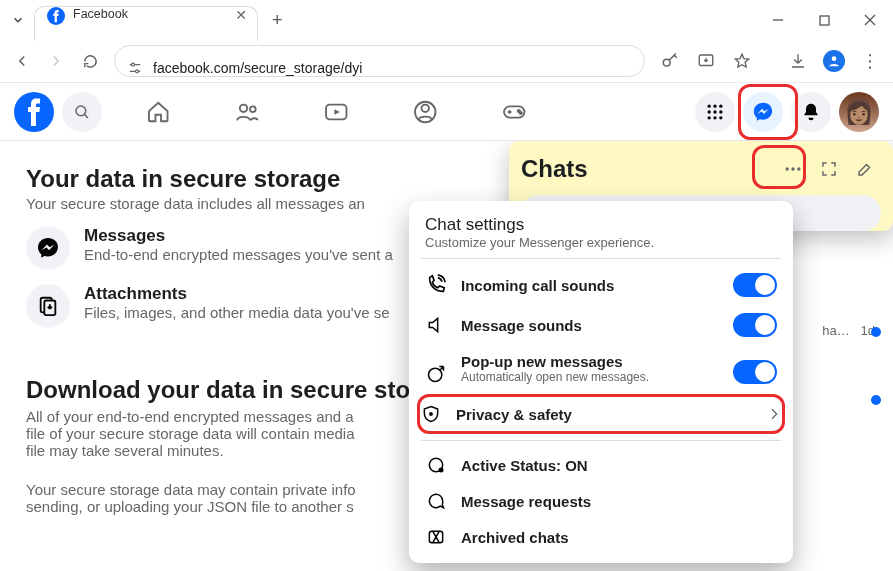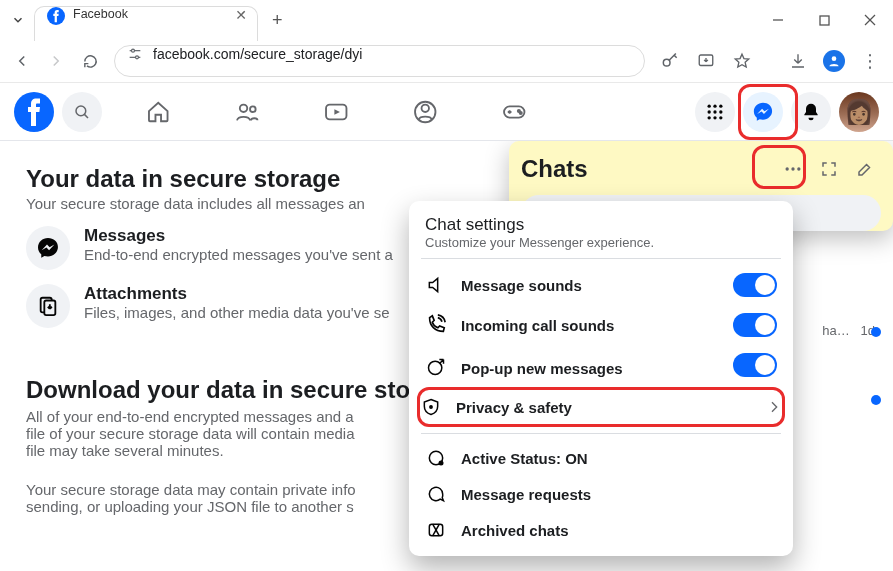--- a/index.html
+++ b/index.html
@@ -12,21 +12,21 @@
 .tab{display:flex;align-items:flex-start;gap:8px;height:34px;margin-top:6px;margin-left:4px;padding:0 10px 0 12px;border:1px solid #dcdcdc;border-bottom:none;border-radius:10px 10px 0 0;background:#fff;min-width:200px}
 .tab .favicon svg{width:18px;height:18px}
 .tab .title{font-size:12.5px;color:#333}
 .tab .x{margin-left:auto;color:#666;font-size:14px}
 .newtab{margin-left:8px;color:#555;font-size:18px;padding:0 6px}
 .win-ctrls{margin-left:auto;display:flex}
 .win-ctrls div{width:46px;height:40px;display:flex;align-items:center;justify-content:center;color:#555}
 .addr{display:flex;align-items:center;gap:6px;height:42px;padding:0 8px;border-bottom:1px solid #e9e9e9}
 .addr .nav{width:28px;height:28px;display:flex;align-items:center;justify-content:center;color:#5f6368}
 .addr .nav.dim{opacity:.35}
-.urlbox{display:flex;align-items:flex-start;gap:10px;flex:1;height:30px;margin:0 4px;border:1px solid #dcdcdc;border-radius:16px;padding:0 12px;font-size:14px;color:#202124}
+.urlbox{display:flex;align-items:flex-end;gap:10px;flex:1;height:30px;margin:0 4px;border:1px solid #dcdcdc;border-radius:16px;padding:0 12px;font-size:14px;color:#202124}
 .urlbox .site{color:#5f6368}
 .addr .act{width:30px;height:30px;display:flex;align-items:center;justify-content:center;color:#5f6368}
 .addr .avatar-dot{width:22px;height:22px;border-radius:50%;background:#1a73e8;display:flex;align-items:center;justify-content:center;color:#fff}
 .addr .kebab{font-size:18px}
 
 
 .fb-header{height:57px;display:flex;align-items:center;border-bottom:1px solid #e4e6eb;position:relative;padding:0 14px}
 .fb-logo{width:40px;height:40px}
 .fb-search{width:40px;height:40px;border-radius:50%;background:var(--grey-bg);display:flex;align-items:center;justify-content:center;margin-left:8px}
 .center-nav{position:absolute;left:50%;transform:translateX(-75%);display:flex;gap:4px}
@@ -328,48 +328,49 @@
     <div class="bluedot" style="right:12px;top:186px"></div>
     <div class="bluedot" style="right:12px;top:254px"></div>
 
     <div class="settings">
       <div class="st">Chat settings</div>
       <div class="ss">Customize your Messenger experience.</div>
       <div class="hr"></div>
 
       <div class="opt">
         <span class="oi">
-            <svg width="20" height="20" viewBox="0 0 24 24" fill="none" stroke="#050505" stroke-width="1.8">
-              <path d="M4 9v6h4l6 5V4l-6 5H4z"></path>
-            </svg>
-          </span>
-        <span class="ot">Message sounds</span>
-        <span class="tog"></span>
-      </div>
-
-      <div class="opt">
-        <span class="oi">
             <svg width="22" height="22" viewBox="0 0 24 24" fill="none" stroke="#050505" stroke-width="1.8">
               <path d="M5 4c0 9 6 15 15 15l1-4-5-2-2 2c-3-1-5-3-6-6l2-2-2-5-3 2z"></path>
               <path d="M14 4c2 .5 4 2.5 4.5 4.5M14 1c4 .7 7.3 4 8 8"></path>
             </svg>
           </span>
         <span class="ot">Incoming call sounds</span>
         <span class="tog"></span>
       </div>
 
+      <div class="opt">
+        <span class="oi">
+            <svg width="20" height="20" viewBox="0 0 24 24" fill="none" stroke="#050505" stroke-width="1.8">
+              <path d="M4 9v6h4l6 5V4l-6 5H4z"></path>
+            </svg>
+          </span>
+        <span class="ot">Message sounds</span>
+        <span class="tog"></span>
+      </div>
+
       <div class="opt" style="align-items:flex-end">
         <span class="oi" style="margin-top:2px">
             <svg width="20" height="20" viewBox="0 0 24 24" fill="none" stroke="#050505" stroke-width="1.8">
               <circle cx="11" cy="13" r="8"></circle>
               <path d="M16 8l5-5M21 3h-5m5 0v5"></path>
             </svg>
           </span>
         <div style="flex:1">
           <div class="ot">Pop-up new messages</div>
+          <div class="od">Automatically open new messages.</div>
         </div>
         <span class="tog"></span>
       </div>
 
       <div class="opt boxed">
         <span class="oi">
             <svg width="20" height="20" viewBox="0 0 24 24" fill="none" stroke="#050505" stroke-width="1.8">
               <path d="M12 3l8 3v5c0 5-3.5 8.5-8 10-4.5-1.5-8-5-8-10V6l8-3z"></path>
               <circle cx="12" cy="12" r="1.4" fill="#050505"></circle>
             </svg>

